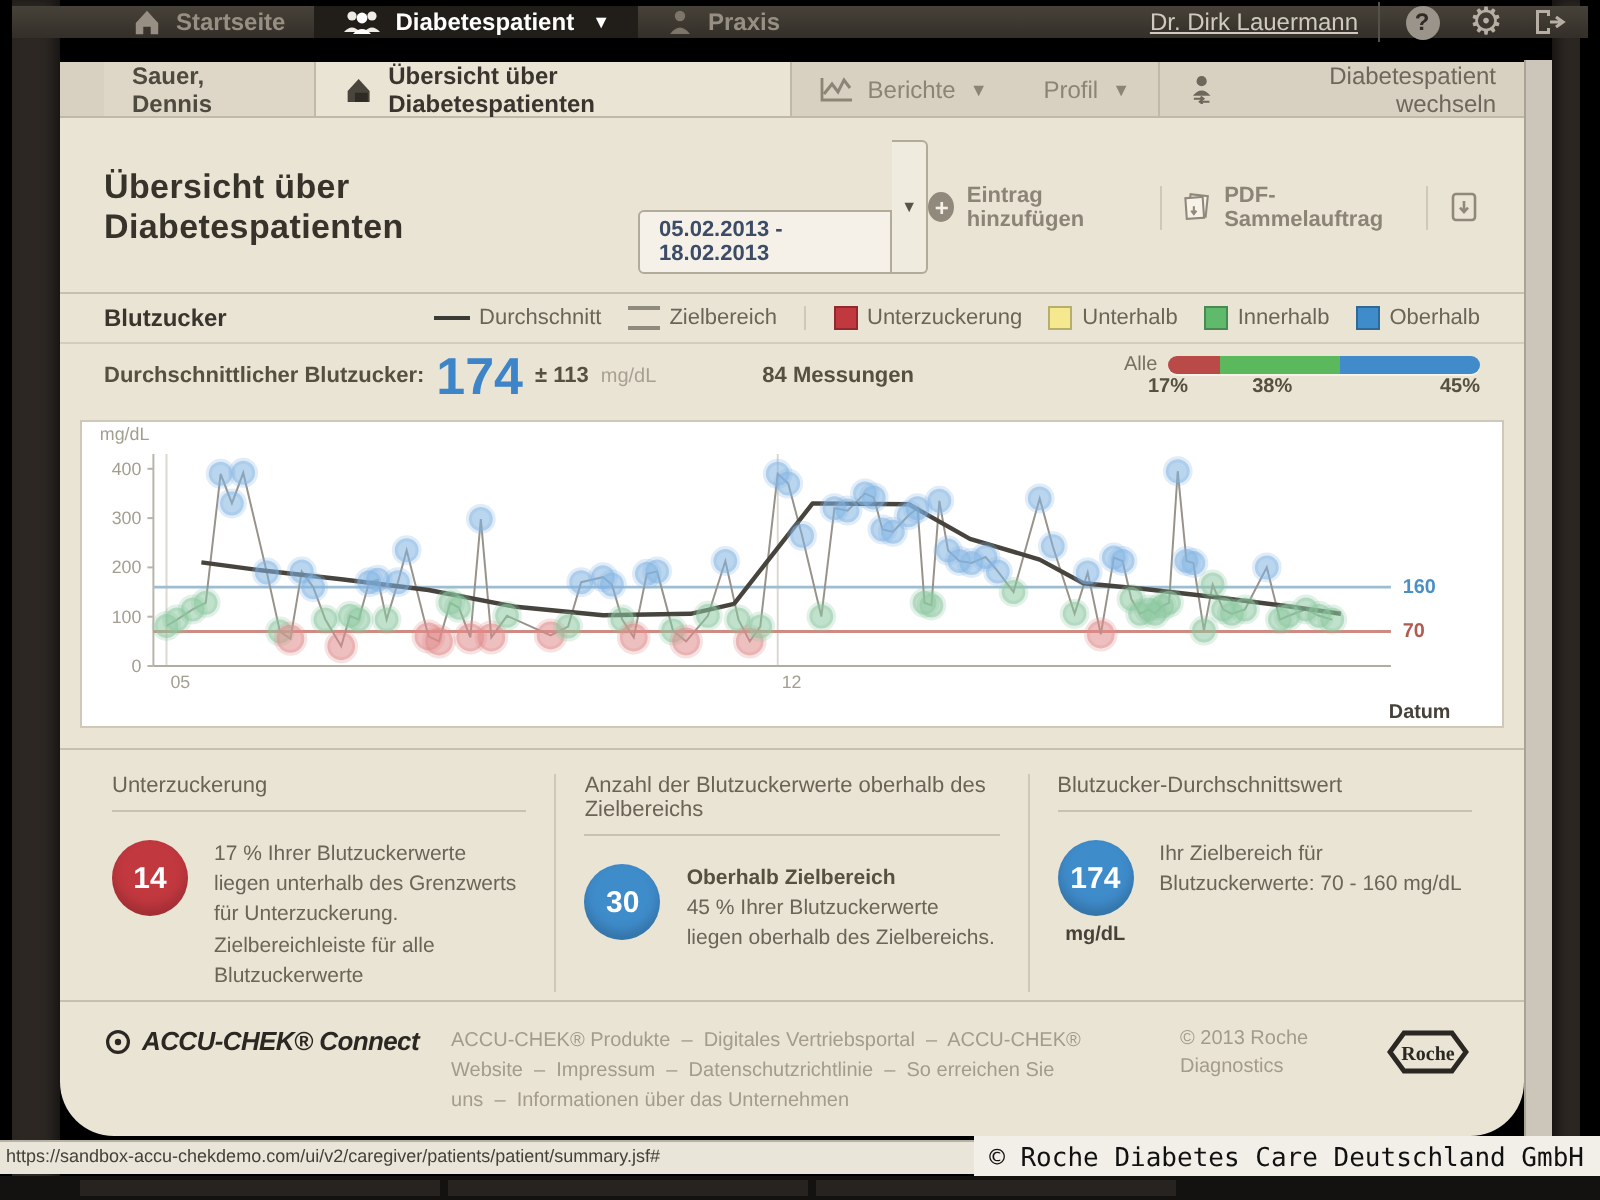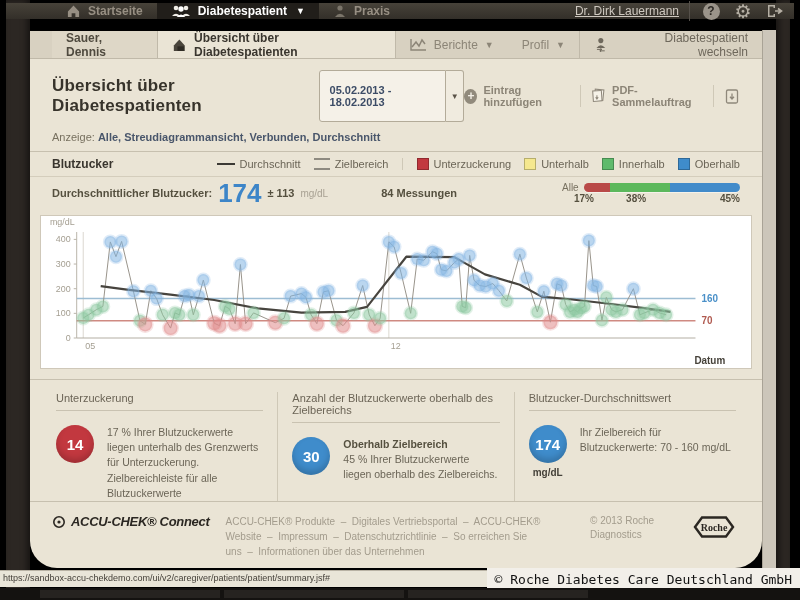--- a/index.html
+++ b/index.html
@@ -28,21 +28,21 @@
   .tabbar{height:27px;background:#d8d1c1;border-bottom:1px solid #c0b9a9;display:flex;align-items:stretch;font-size:12px;flex:none;}
   .tab{display:flex;align-items:center;gap:7px;padding:0 14px;cursor:pointer;color:#8c8577;}
   .tab-patient{margin-left:22px;background:#ded7c7;color:#4f4a3f;font-weight:bold;border-right:1px solid #c0b9a9;}
   .tab-active{background:#eae4d5;color:#39352e;font-weight:bold;border-right:1px solid #c0b9a9;}
   .tab .caret{font-size:9px;}
   .tab-switch{margin-left:auto;border-left:1px solid #c0b9a9;color:#6e685c;text-align:right;}
   
   .titlebar{display:flex;align-items:center;padding:11px 22px 9px;flex:none;}
   .page-title{font-size:17px;font-weight:bold;color:#37332b;letter-spacing:.2px;}
   .date-ctl{display:flex;margin-left:18px;cursor:pointer;}
-  .date-box{background:#f5f1e8;border:1px solid #b3ab99;border-radius:3px 0 0 3px;padding:13px 10px;font-size:11px;font-weight:bold;color:#3c4c66;}
+  .date-box{background:#f5f1e8;border:1px solid #b3ab99;border-radius:3px 0 0 3px;padding:3px 10px;font-size:11px;font-weight:bold;color:#3c4c66;margin-top:35px;}
   .date-drop{background:#f0ebdf;border:1px solid #b3ab99;border-left:none;border-radius:0 3px 3px 0;width:20px;display:flex;align-items:center;justify-content:center;font-size:8px;color:#5a5348;}
   .title-actions{margin-left:auto;display:flex;align-items:center;gap:10px;color:#8c8577;font-size:11px;font-weight:bold;}
   .action{display:flex;align-items:center;gap:6px;cursor:pointer;}
   .vsep{width:1px;height:22px;background:#cfc8b7;}
   .plus-circle{width:15px;height:15px;border-radius:50%;background:#918a7c;color:#f3efe6;font-size:12px;font-weight:bold;display:flex;align-items:center;justify-content:center;line-height:1;}
   
   .anzeige{padding:0 22px 8px;font-size:11px;color:#77705f;flex:none;}
   .anz-opt{color:#49566b;font-weight:bold;cursor:pointer;}
   .anz-opt:not(:last-child)::after{content:", ";color:#49566b;}
   
@@ -218,24 +218,20 @@
       <div class="vsep"></div>
       <div class="action">
         <svg width="16" height="17" viewBox="0 0 16 17">
           <rect x="2.5" y="2" width="11" height="13" rx="1.5" fill="none" stroke="#8f887b" stroke-width="1.3"></rect>
           <path d="M8 5.5 V10.5 M6 8.8 L8 11 L10 8.8" stroke="#8f887b" stroke-width="1.3" fill="none"></path>
         </svg>
       </div>
     </div>
   </div>
 
-  <div class="anzeige">
-    <span>Anzeige:</span>
-    <span class="anz-opt">Alle</span><span class="anz-opt">Streudiagrammansicht</span><span class="anz-opt">Verbunden</span><span class="anz-opt">Durchschnitt</span>
-  </div>
 
   <div class="bz-head">
     <span class="bz-title">Blutzucker</span>
     <div class="legend">
       <div class="leg-item">
           <span class="leg-line"></span>
           <span>Durchschnitt</span>
         </div>
       <div class="leg-item">
           <span class="leg-target"></span>

